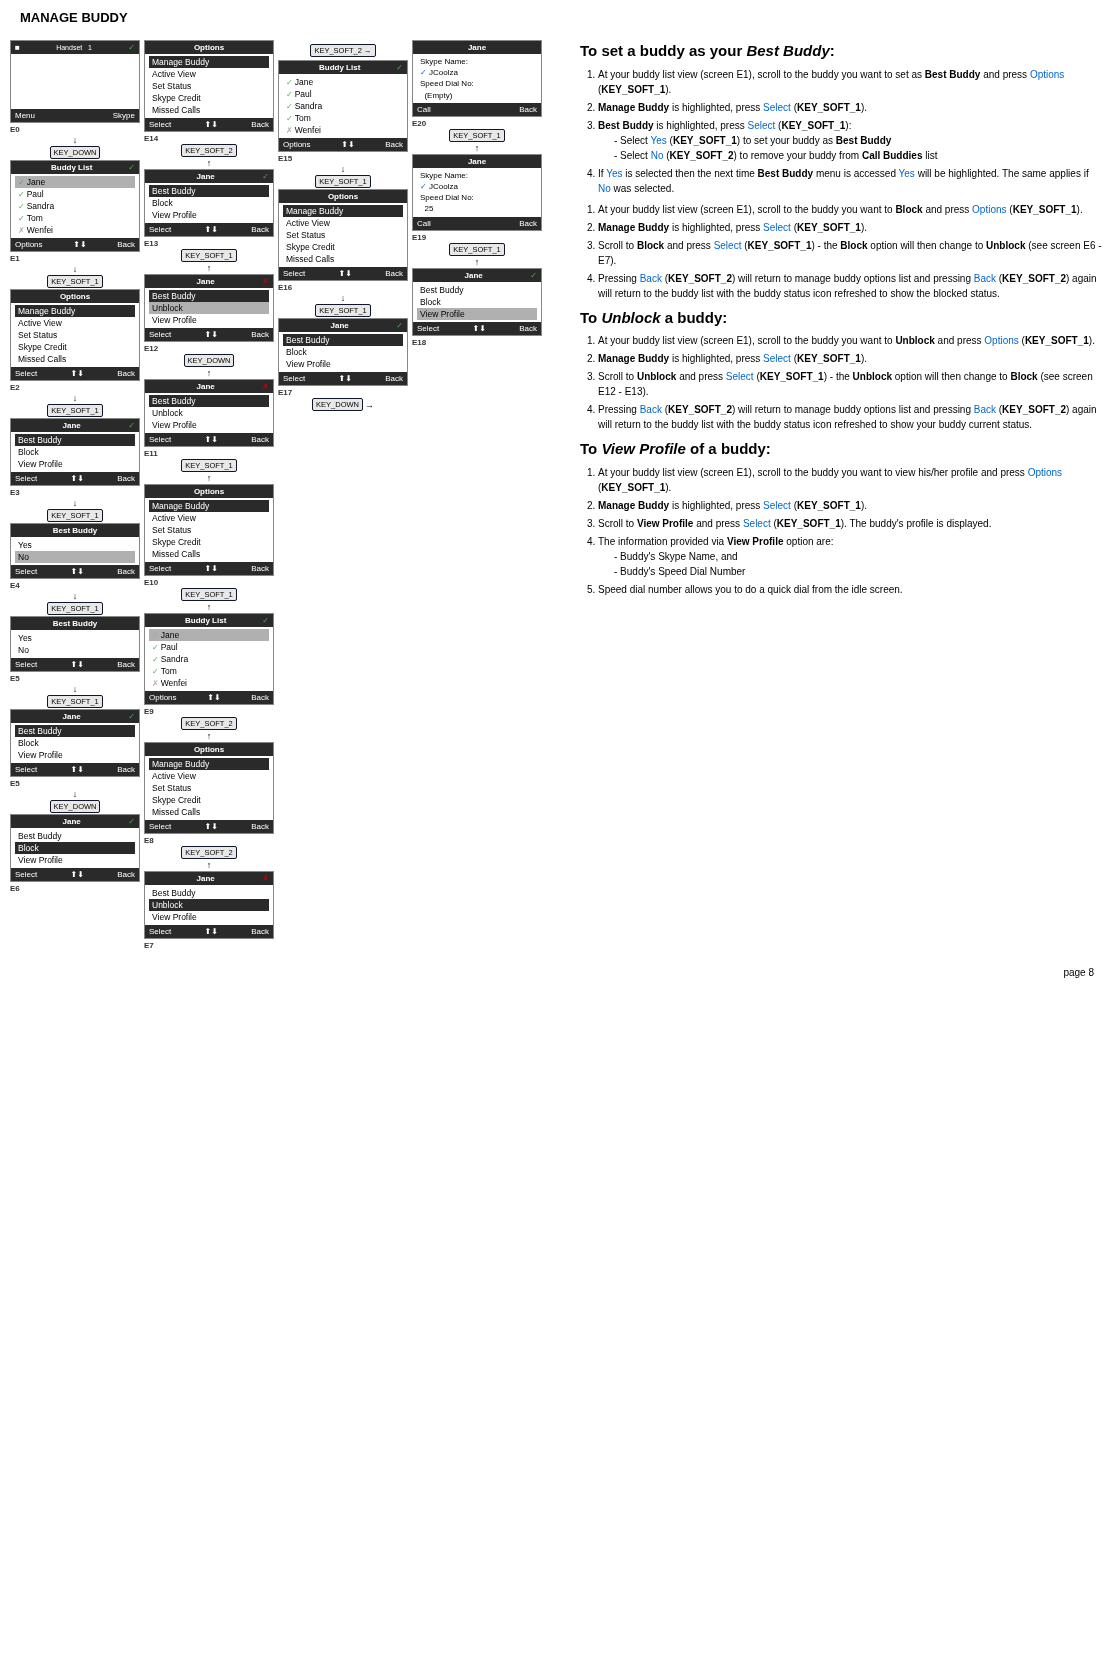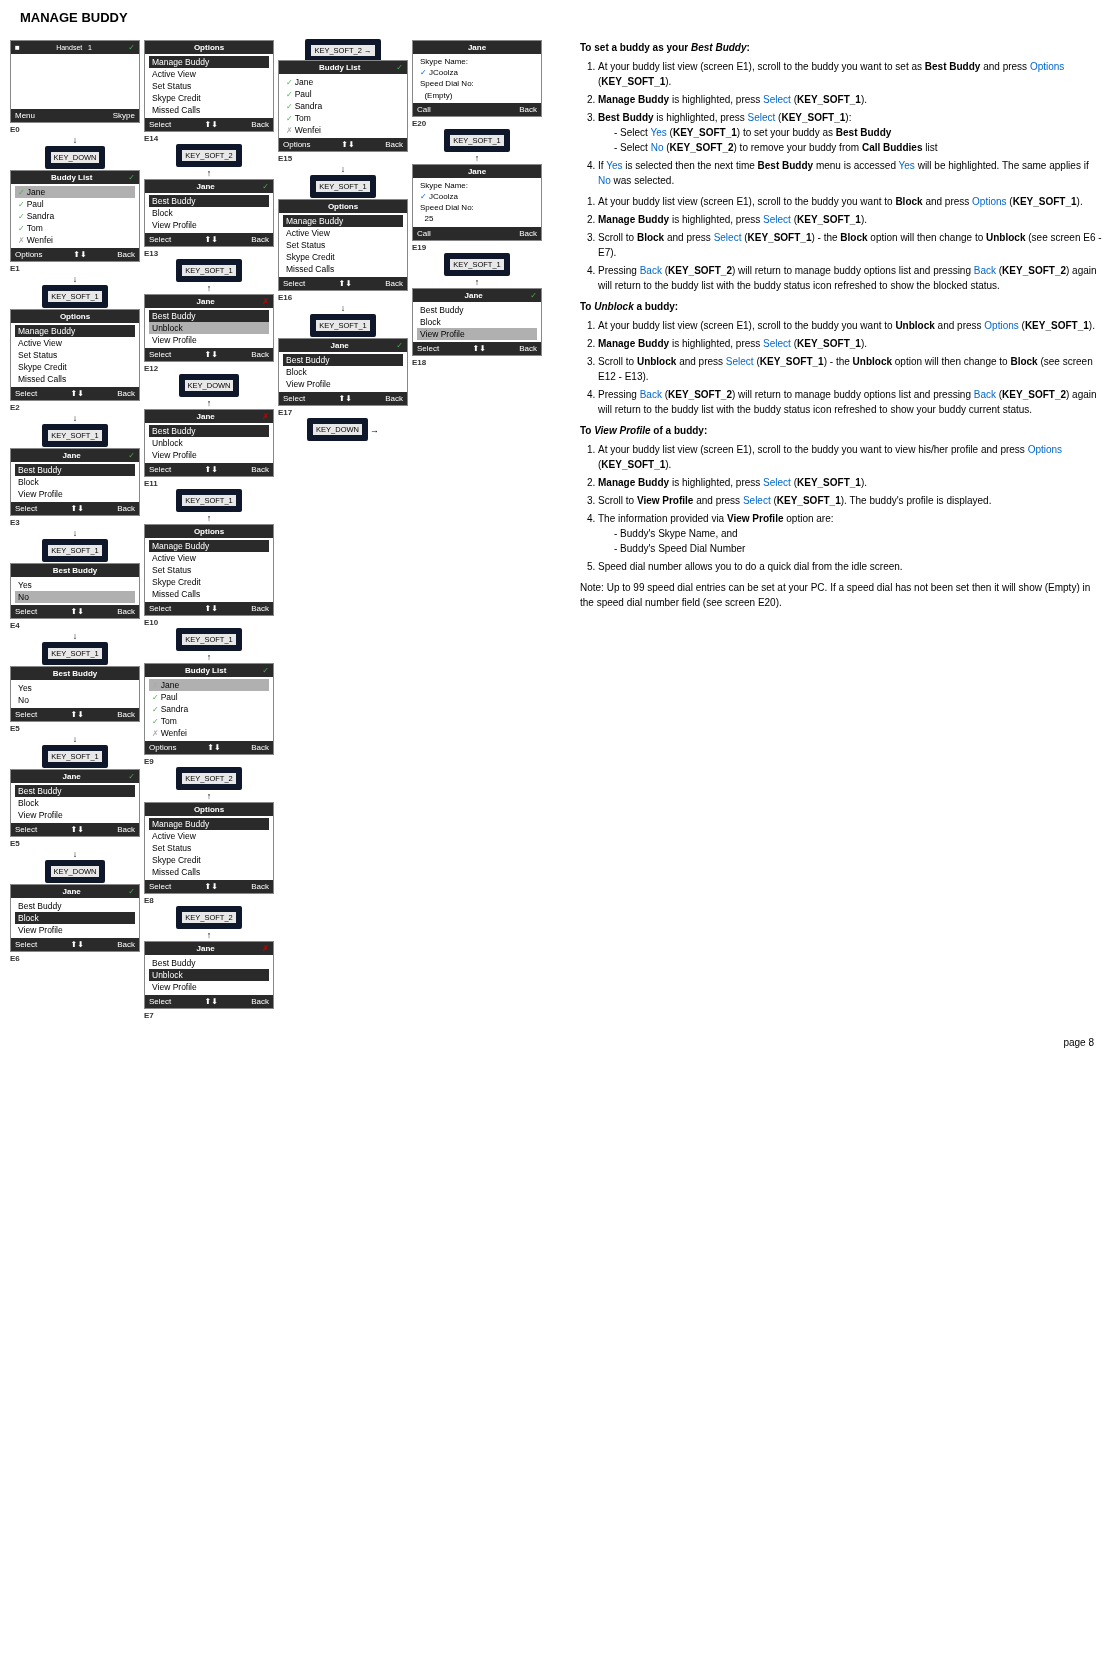--- a/index.html
+++ b/index.html
@@ -27,24 +27,24 @@
     .buddy-item { display: flex; align-items: center; padding: 1px 3px; font-size: 8.5px; }
     .buddy-item.highlighted { background: #b0b0b0; }
     .buddy-item .check { color: #4caf50; font-size: 8px; margin-right: 2px; }
     .buddy-item .x-mark { color: #aaa; font-size: 8px; margin-right: 2px; }
 
     
     .profile-line { font-size: 8px; padding: 0 3px; line-height: 1.4; }
     .profile-label { font-weight: normal; }
 
     
-    .key-indicator { font-size: 7.5px; background: #e8e8e8; border: 6px solid #0f172a; padding: 1px 3px; border-radius: 2px; white-space: nowrap; }
+    .key-indicator { font-size: 7.5px; background: #e8e8e8; border: 1px solid #0f172a; padding: 1px 3px; border-radius: 2px; white-space: nowrap; }
     .text-section ol { margin-left: 18px; margin-bottom: 6px; }
     .text-section li { margin-bottom: 3px; font-size: 10px; line-height: 1.5; }
-    .text-section p { font-size: 10px; line-height: 1.5; margin-bottom: 4px; }
+    .text-section p { font-size: 15px; line-height: 1.5; margin-bottom: 4px; }
     .text-section .indent { margin-left: 16px; margin-top: 48px; }
     .text-section strong { font-weight: bold; }
     .text-section .blue { color: #0066cc; }
     .page-number { text-align: right; padding: 5px 20px; font-size: 10px; }
     .screen-unit { display: flex; flex-direction: column; align-items: center; }
     .nav-between { display: flex; align-items: center; justify-content: center; margin: 2px 0; }
   </style>
 </head>
 <body>
 
@@ -692,17 +692,16 @@
     <ol>
       <li>At your buddy list view (screen E1), scroll to the buddy you want to view his/her profile and press <span class="blue">Options</span> (<strong>KEY_SOFT_1</strong>).</li>
       <li><strong>Manage Buddy</strong> is highlighted, press <span class="blue">Select</span> (<strong>KEY_SOFT_1</strong>).</li>
       <li>Scroll to <strong>View Profile</strong> and press <span class="blue">Select</span> (<strong>KEY_SOFT_1</strong>). The buddy's profile is displayed.</li>
       <li>The information provided via <strong>View Profile</strong> option are:<br>
         <span class="indent">- Buddy's Skype Name, and</span><br>
         <span class="indent">- Buddy's Speed Dial Number</span>
       </li>
       <li>Speed dial number allows you to do a quick dial from the idle screen.</li>
     </ol>
-    <p>Note: Up to 99 speed dial entries can be set at your PC. If a speed dial has not been set then it will show (Empty) in the speed dial number field (see screen E20).</p>
   </div>
 </div>
 
 <div class="page-number">page 8</div>
 
 </body></html>

